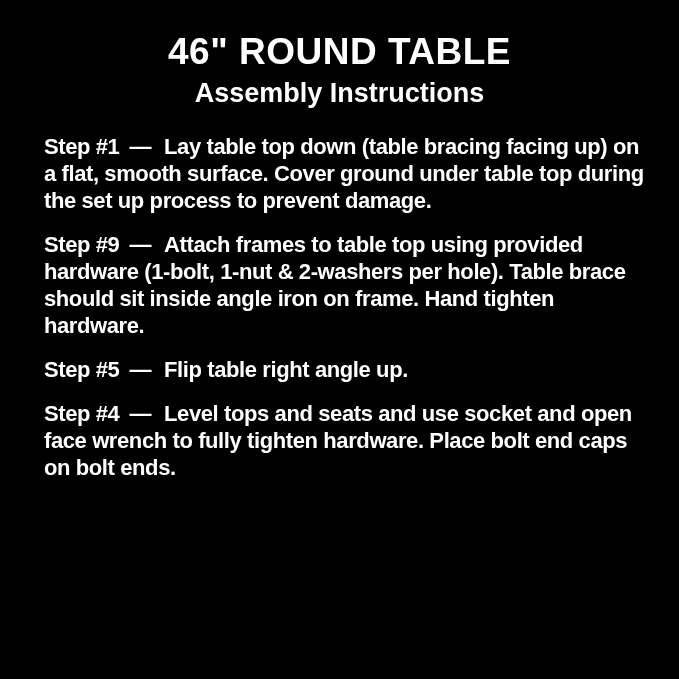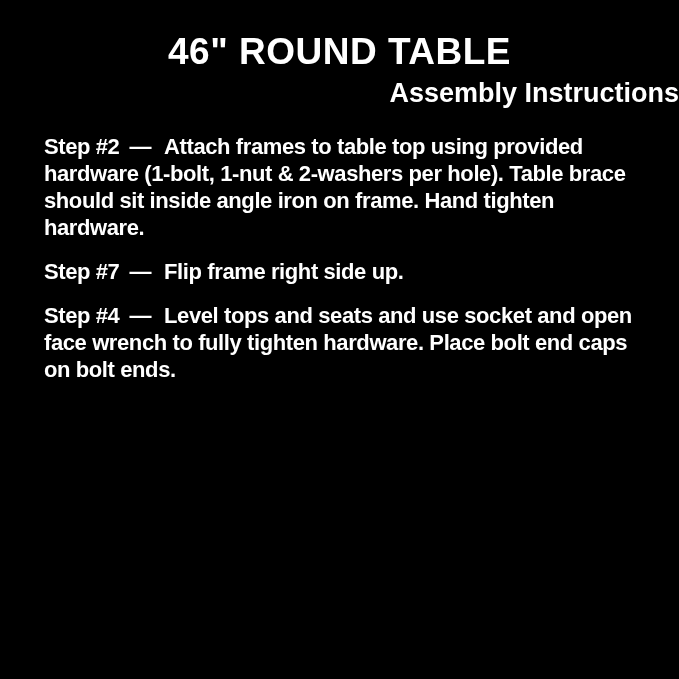--- a/index.html
+++ b/index.html
@@ -25,21 +25,20 @@
   .title {
     font-size: 37px;
     line-height: 1.1;
     letter-spacing: 0.5px;
     margin: 0;
   }
   .subtitle {
     font-size: 27px;
     line-height: 1.2;
     margin: 4px 0 0 0;
-    text-align: right;
   }
   .steps {
     padding: 24px 26px 0 44px;
   }
   .step {
     font-size: 22px;
     line-height: 27px;
     letter-spacing: -0.4px;
     margin: 0 0 17px 0;
   }
@@ -51,22 +50,23 @@
 </head>
 <body>
 
 <div class="page">
   <div class="header">
     <h1 class="title">46" ROUND TABLE</h1>
     <h2 class="subtitle">Assembly Instructions</h2>
   </div>
 
   <div class="steps">
+    <p class="step"><span>Step #1</span><span class="dash">—</span><span>Lay table top down (table bracing facing up) on a flat, smooth surface. Cover ground under table top during the set up process to prevent damage.</span></p>
 
-    <p class="step"><span>Step #2</span><span class="dash">—</span><span>Attach frames to table top using provided hardware (1-bolt, 1-nut &amp; 2-washers per hole). Table brace should sit inside angle iron on frame. Hand tighten hardware.</span></p>
+    <p class="step"><span>Step #9</span><span class="dash">—</span><span>Attach frames to table top using provided hardware (1-bolt, 1-nut &amp; 2-washers per hole). Table brace should sit inside angle iron on frame. Hand tighten hardware.</span></p>
 
 
 
-    <p class="step"><span>Step #7</span><span class="dash">—</span><span>Flip frame right side up.</span></p>
+    <p class="step"><span>Step #5</span><span class="dash">—</span><span>Flip table right angle up.</span></p>
 
     <p class="step"><span>Step #4</span><span class="dash">—</span><span>Level tops and seats and use socket and open face wrench to fully tighten hardware. Place bolt end caps on bolt ends.</span></p>
   </div>
 </div>
 
 </body></html>

